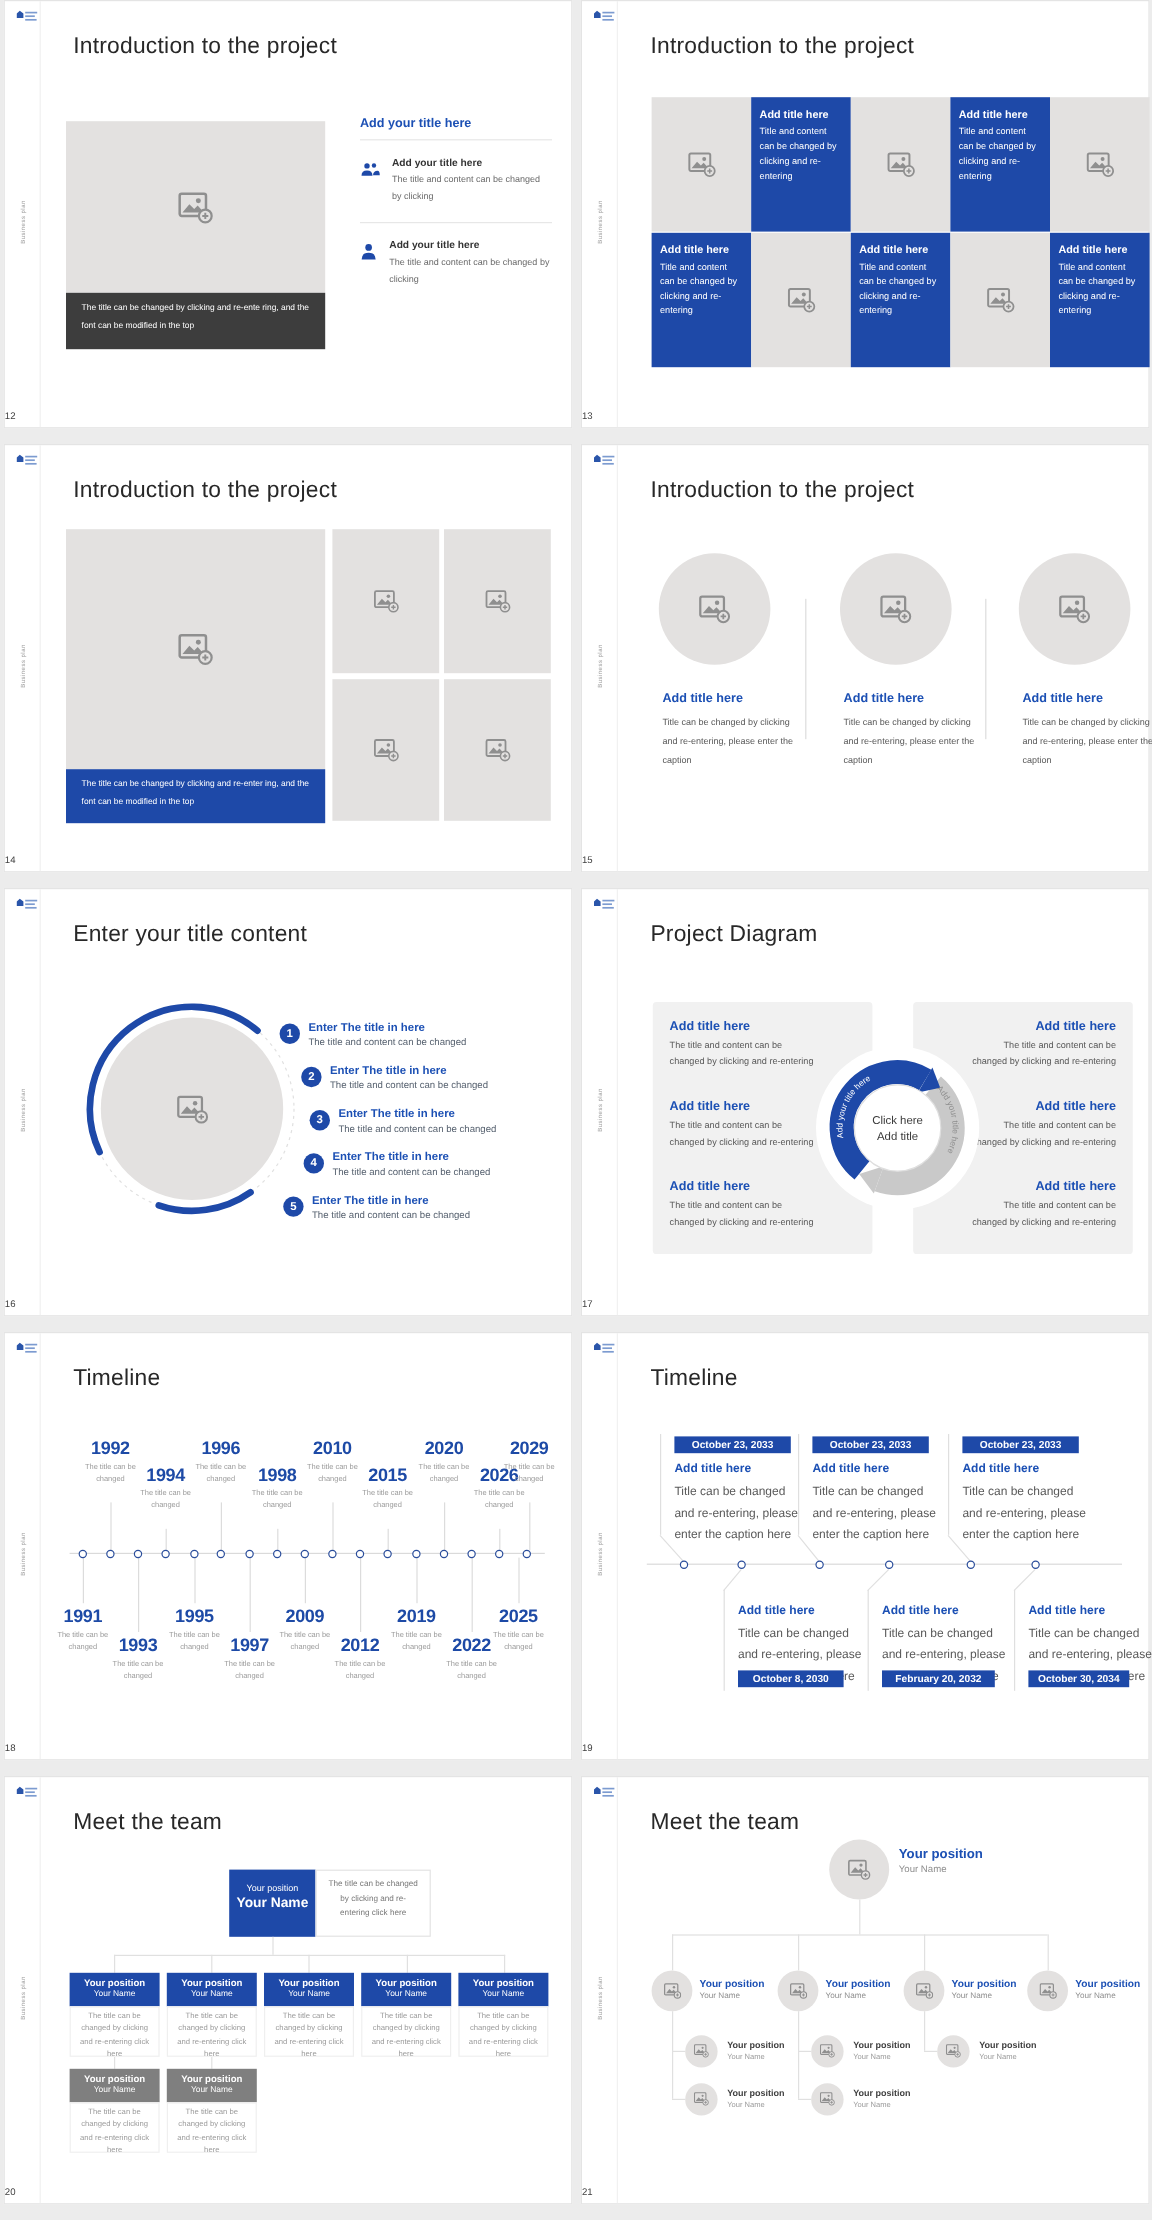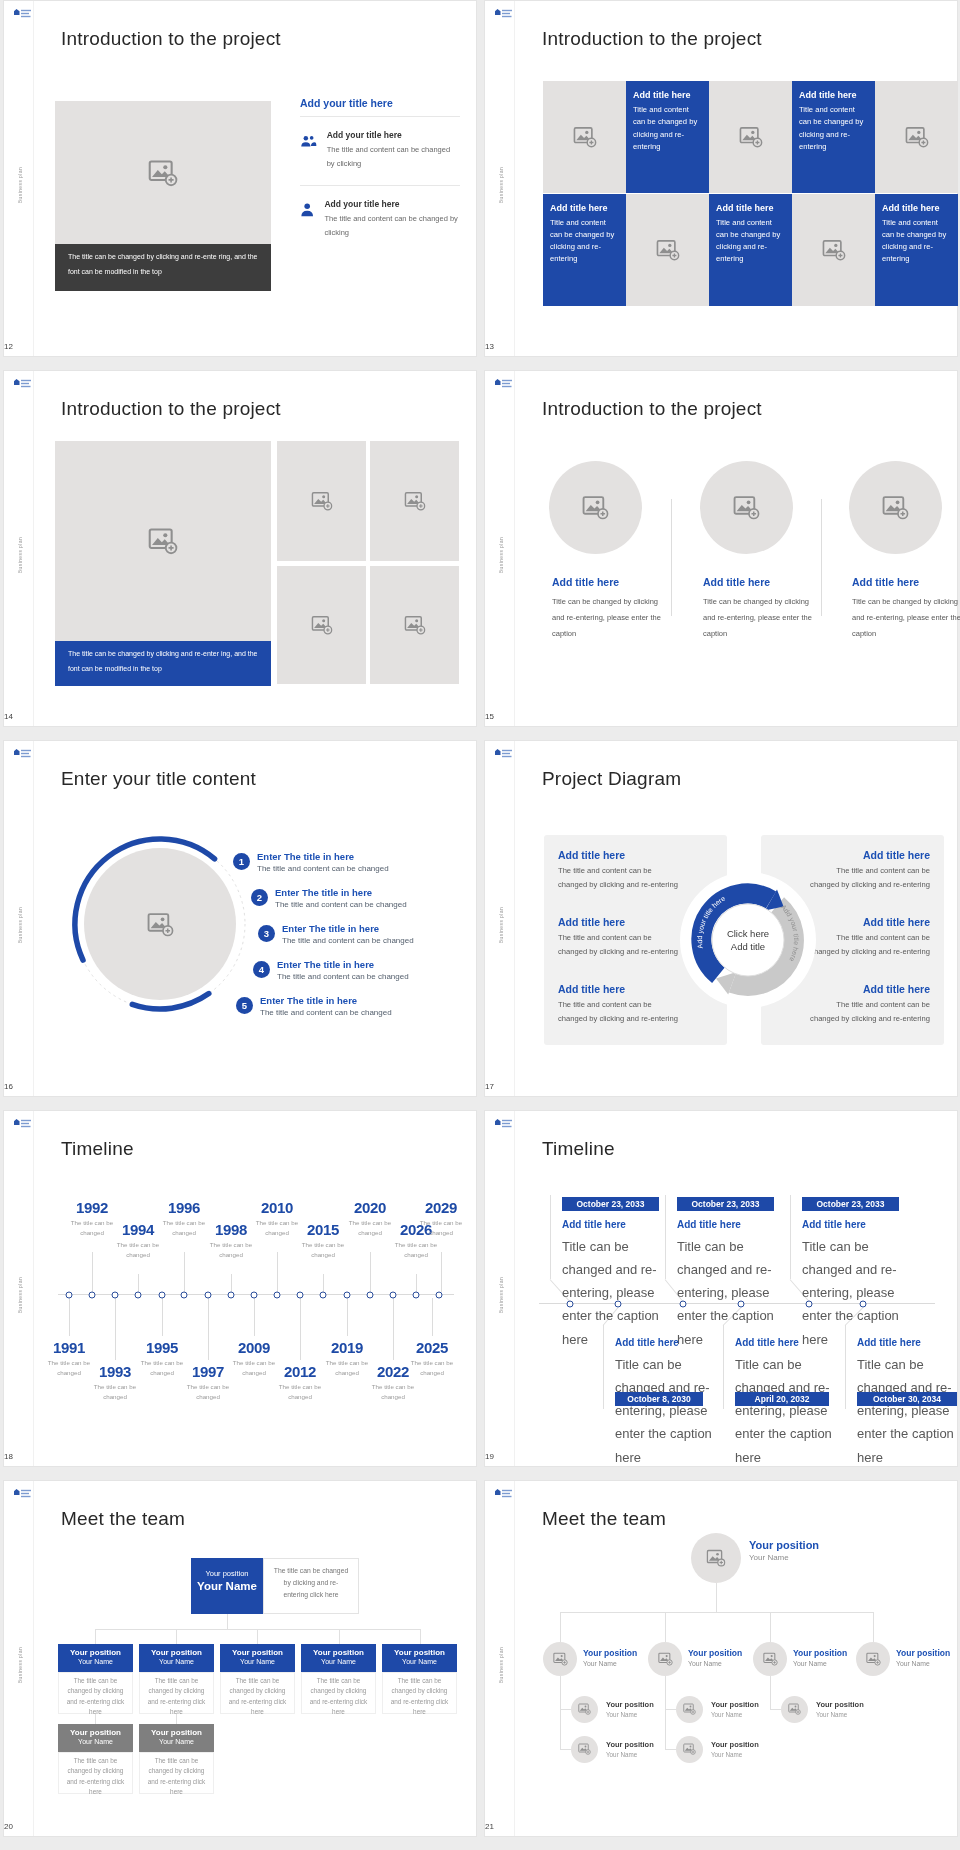--- a/index.html
+++ b/index.html
@@ -37,21 +37,21 @@
   .pit h4{font-size:10.5px;font-weight:bold;color:var(--tb);margin-bottom:3px}
   .pit p{font-size:7.6px;line-height:1.78;color:var(--txt)}
   .tline{position:absolute;height:1px;background:#dadada}
   .tnode{position:absolute;width:7px;height:7px;border:1.5px solid #2a4d9b;border-radius:50%;background:#fff;transform:translate(-50%,-50%)}
   .tg{position:absolute;width:50px;transform:translateX(-50%);text-align:center}
   .tg b{display:block;font-size:15px;font-weight:bold;color:#1d4aa6;letter-spacing:-.3px}
   .tg span{display:block;font-size:6.2px;line-height:1.55;color:#9b9b9b;margin-top:2px}
   .stem{position:absolute;width:1px;background:#dcdcdc}
   .badge{position:absolute;background:var(--fb);color:#fff;font-size:8.5px;font-weight:bold;display:flex;align-items:center;justify-content:center;height:14px}
   .e19t{position:absolute;font-size:10px;font-weight:bold;color:var(--tb)}
-  .e19p{position:absolute;font-size:13px;line-height:1.78;color:var(--txt);width:104px}
+  .e19p{position:absolute;font-size:10px;line-height:1.78;color:var(--txt);width:104px}
   .lgray{position:absolute;background:#dfdfdf}
   .diag{position:absolute;height:1px;background:#dfdfdf;transform-origin:left center}
   .obox{position:absolute;background:var(--fb);color:#fff;text-align:center}
   .obox .pos{font-size:7.5px;margin-top:11px}
   .obox .nm{font-size:11.5px;font-weight:bold;margin-top:2px}
   .onote{position:absolute;background:#fff;border:1px solid #e3e3e3;font-size:6.8px;line-height:1.75;color:#777;text-align:center;padding:6px 8px}
   .ohead{position:absolute;width:75px;height:28px;color:#fff;text-align:center;background:var(--fb)}
   .ohead .pos{font-size:8px;font-weight:bold;margin-top:4px}
   .ohead .nm{font-size:7px;margin-top:1px}
   .ohead.gray{background:#7f7f7f}
@@ -509,22 +509,22 @@
   <p class="e19p" style="left:192px;top:124px">Title can be changed and re-entering, please enter the caption here</p>
   <p class="e19p" style="left:317px;top:124px">Title can be changed and re-entering, please enter the caption here</p>
 
   <h4 class="e19t" style="left:130px;top:226px">Add title here</h4>
   <h4 class="e19t" style="left:250px;top:226px">Add title here</h4>
   <h4 class="e19t" style="left:372px;top:226px">Add title here</h4>
   <p class="e19p" style="left:130px;top:242px">Title can be changed and re-entering, please enter the caption here</p>
   <p class="e19p" style="left:250px;top:242px">Title can be changed and re-entering, please enter the caption here</p>
   <p class="e19p" style="left:372px;top:242px">Title can be changed and re-entering, please enter the caption here</p>
   <div class="badge" style="left:130px;top:281px;width:88px">October 8, 2030</div>
-  <div class="badge" style="left:250px;top:281px;width:94px">April 20, 2032</div>
-  <div class="badge" style="left:372px;top:281px;width:100px">October 30, 2034</div>
+  <div class="badge" style="left:250px;top:281px;width:94px">February 20, 2032</div>
+  <div class="badge" style="left:372px;top:281px;width:84px">October 30, 2034</div>
   <div class="num">19</div>
 </section>
 
 <section class="slide" style="left:3px;top:1480px">
   <svg class="logo" width="20" height="13">
       <use href="#brandico"></use>
     </svg>
   <div class="vlabel">Business plan</div>
   <div class="vline"></div>
   <h2 class="stitle">Meet the team</h2>

